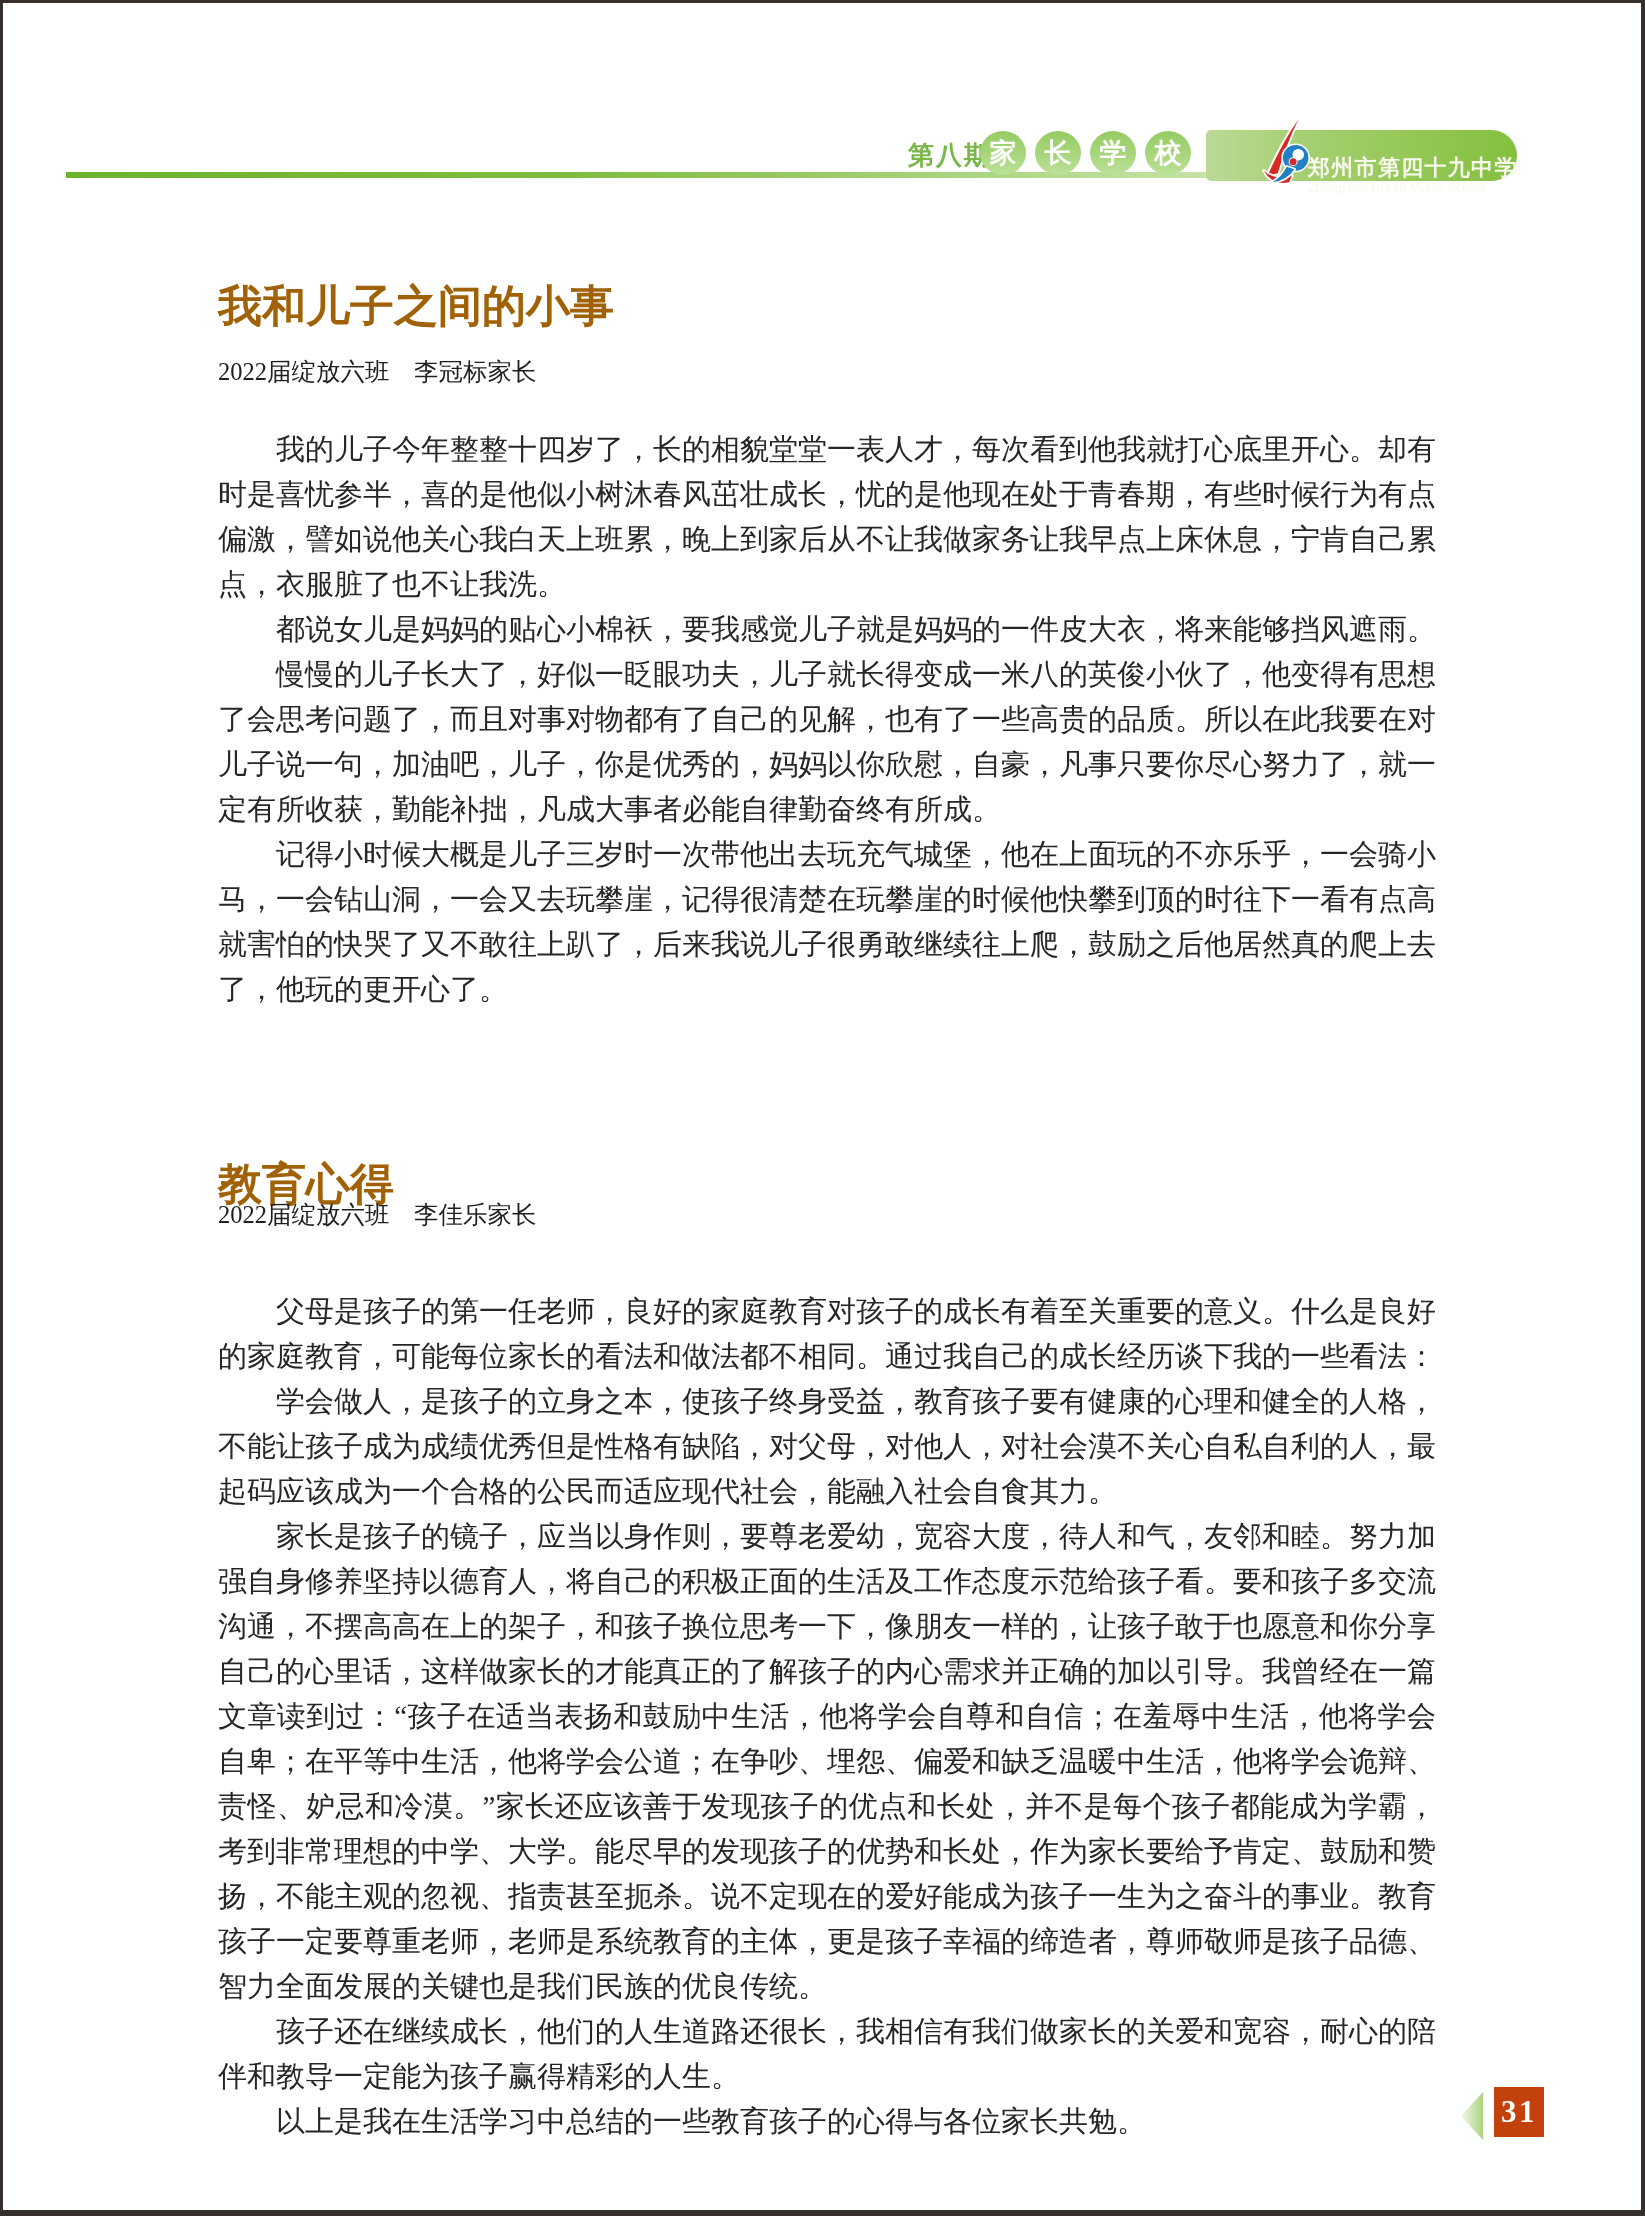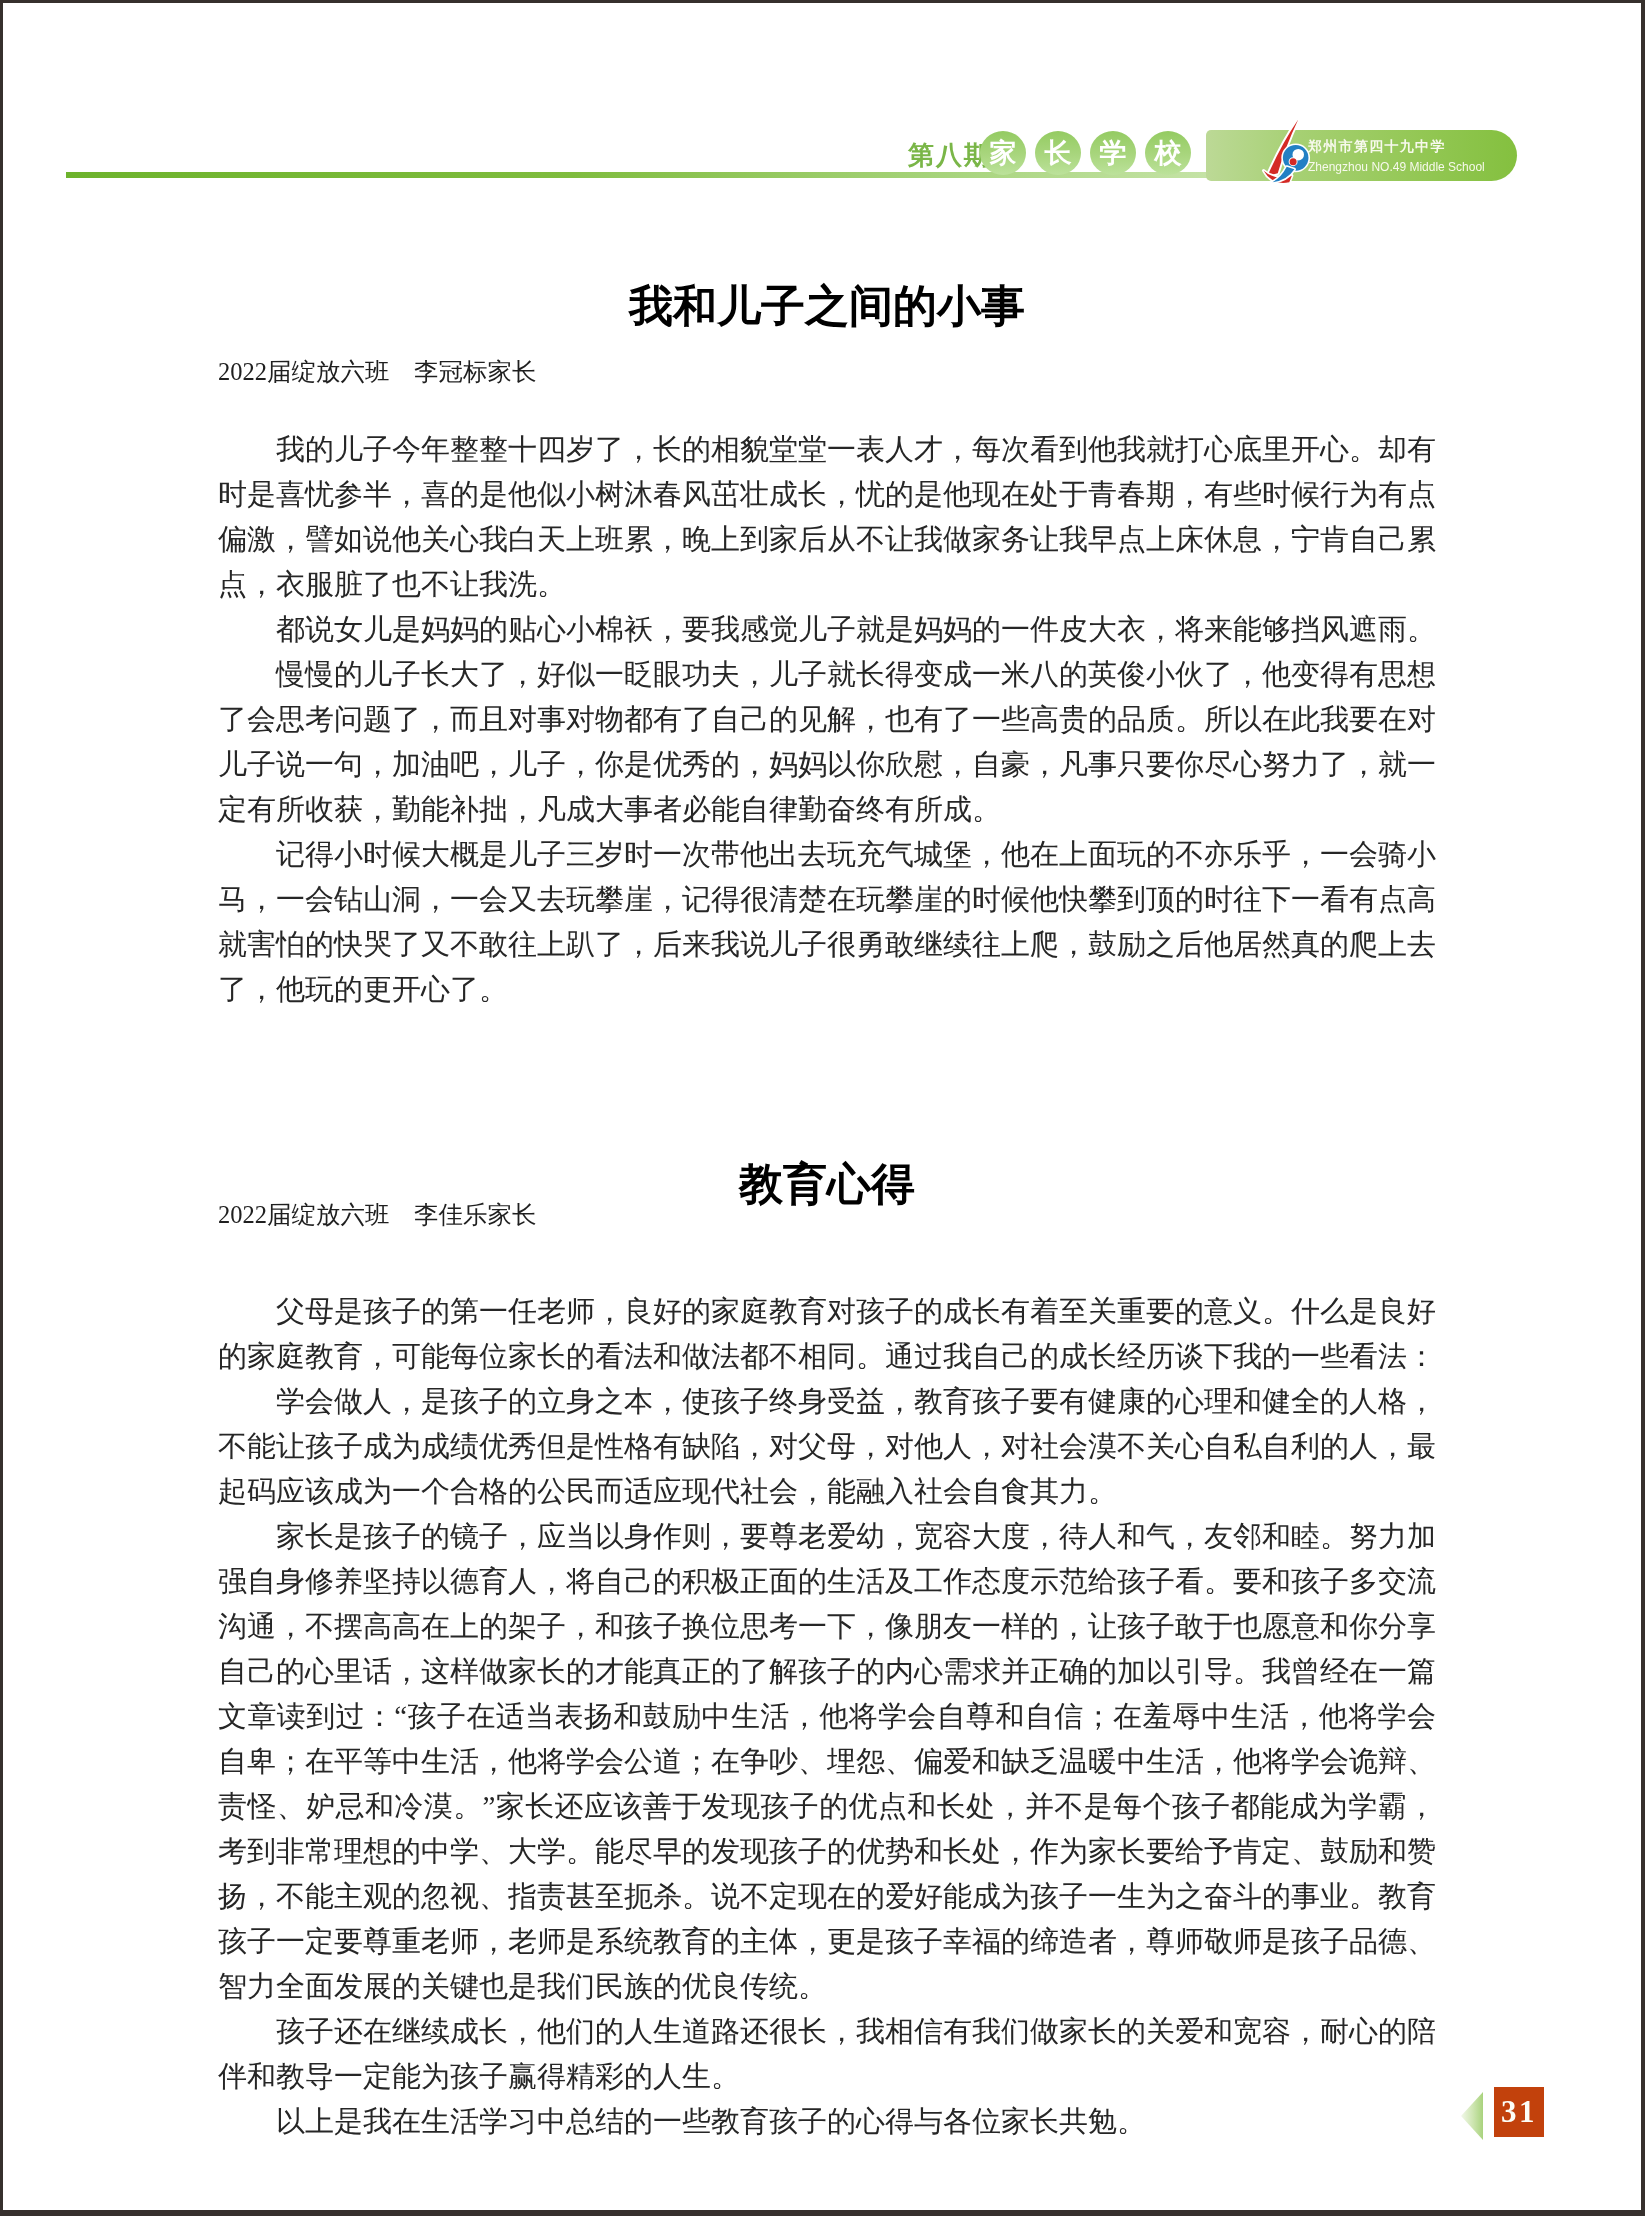--- a/index.html
+++ b/index.html
@@ -31,26 +31,26 @@
     display:flex;align-items:center;justify-content:center;
     font-family:"Liberation Sans",sans-serif;
   }
   .banner{
     position:absolute;left:1203px;top:127px;width:311px;height:51px;
     border-radius:5.2px 26px 26px 5.2px;
     background:linear-gradient(90deg,#bcd996 0%,#a6d073 30%,#95c857 65%,#84c03f 100%);
   }
   .logo{position:absolute;left:50px;top:-11.6px;}
   .school-names{position:absolute;left:102px;top:3.9px;color:#f7f9ec;}
-  .school-cn{font-size:14px;font-weight:bold;letter-spacing:1.3px;line-height:26px;white-space:nowrap;}
+  .school-cn{font-size:22px;font-weight:bold;letter-spacing:1.3px;line-height:26px;white-space:nowrap;margin-top:21px;}
   .school-en{font-size:12px;line-height:15.5px;white-space:nowrap;font-family:"Liberation Sans",sans-serif;}
   
   .article-title{
     position:absolute;left:215px;width:1218px;margin:0;
-    text-align:center;font-size:44px;line-height:64px;font-weight:bold;color:#000000;
+    text-align:left;font-size:44px;line-height:64px;font-weight:bold;color:#a16207;
   }
   .byline{
     position:absolute;left:215px;width:1218px;
     font-size:24.5px;line-height:30px;color:#1f1f1f;
   }
   .body{
     position:absolute;left:215px;width:1218px;
     font-size:29px;line-height:45px;color:#262626;
     text-align:justify;
   }

